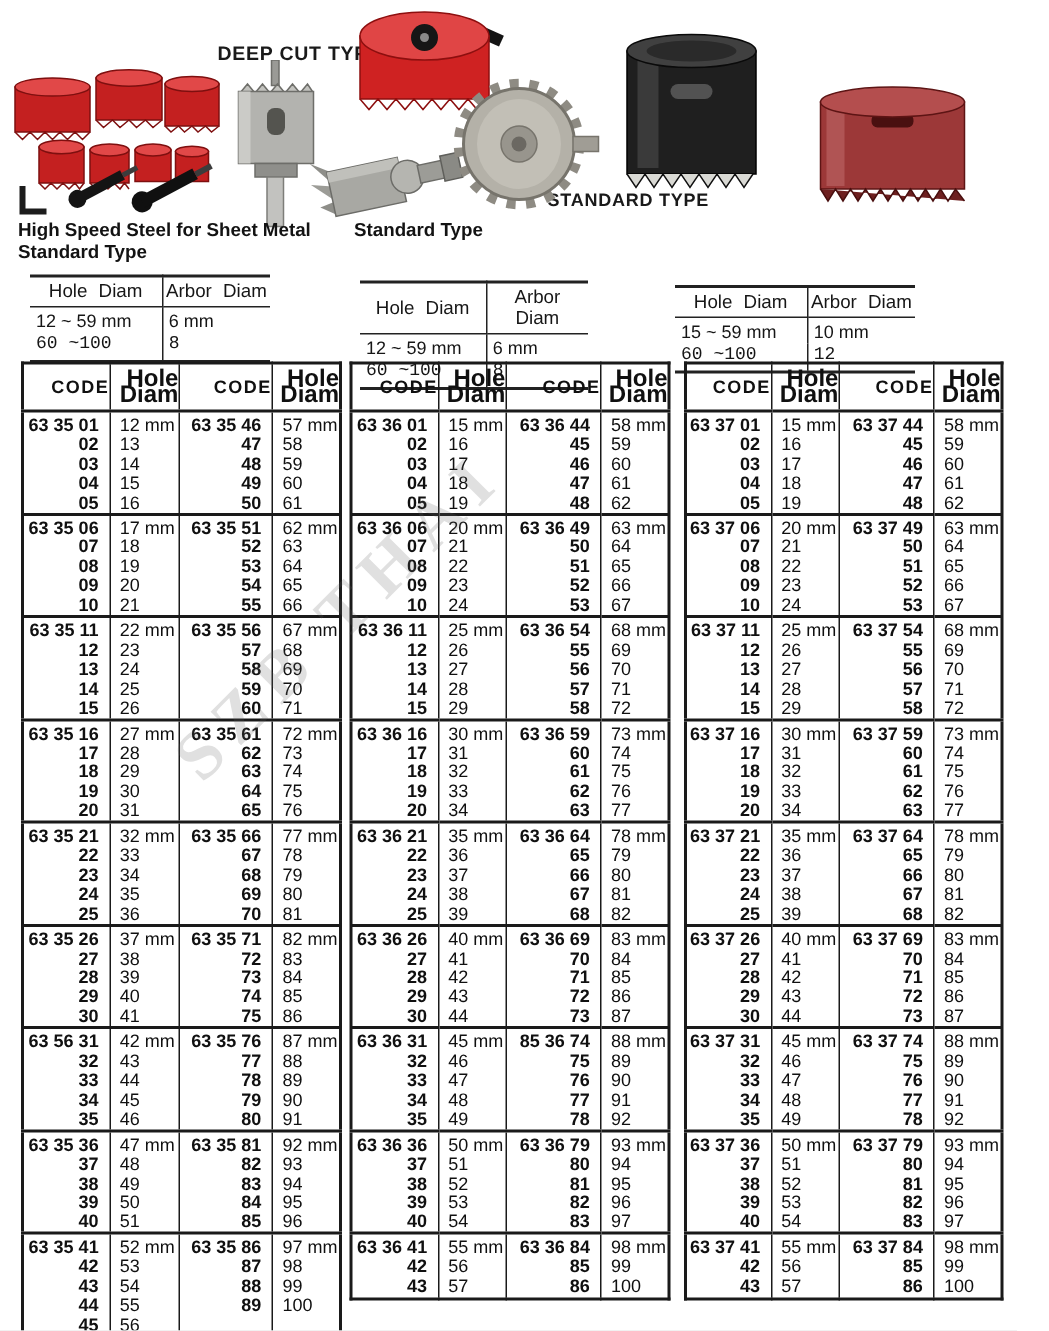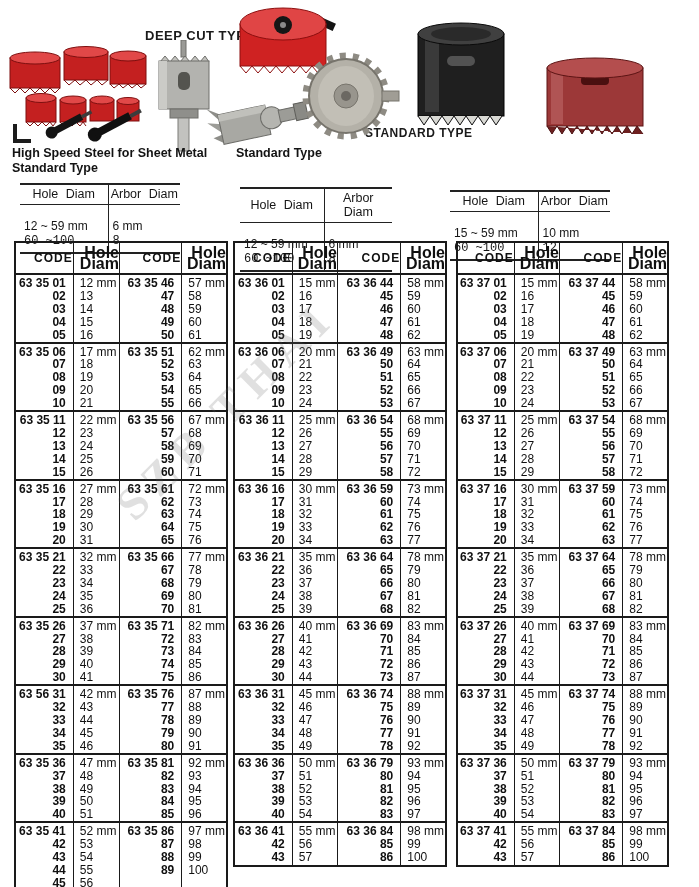--- a/index.html
+++ b/index.html
@@ -27,21 +27,21 @@
     position:absolute; border-collapse:collapse; table-layout:fixed;
     border-top:2px solid #222; border-bottom:2px solid #222;
     font-size:12px; color:#161616;
   }
   table.spec-table th {
     font-weight:normal; text-align:center; padding:2px 2px 3px 2px;
     border-bottom:1.5px solid #222; word-spacing:4px; font-size:12.5px;
   }
   table.spec-table td { padding:0 4px; line-height:15px; white-space:nowrap; }
   table.spec-table th:first-child, table.spec-table td:first-child { border-right:1.5px solid #222; }
-  table.spec-table tbody tr:first-child td { padding-top:14px; }
+  table.spec-table tbody tr:first-child td { padding-top:2px; }
   table.spec-table tbody tr:last-child td { padding-bottom:3px;font-family:Liberation Mono, monospace; }
 
   
   table.code-table {
     position:absolute; top:241px; border-collapse:collapse; table-layout:fixed;
     border:2px solid #1a1a1a; font-size:12px; color:#101010;
   }
   table.code-table th {
     border:1.5px solid #1a1a1a; font-weight:bold; text-align:right;
     height:28px; padding:1px 0; font-size:12px; letter-spacing:1px;
@@ -764,21 +764,21 @@
             <div>35</div>
           </td>
           <td class="diam">
             <div>45 mm</div>
             <div>46</div>
             <div>47</div>
             <div>48</div>
             <div>49</div>
           </td>
           <td class="code">
-            <div>63 36 74</div>
+            <div>85 36 74</div>
             <div>75</div>
             <div>76</div>
             <div>77</div>
             <div>78</div>
           </td>
           <td class="diam">
             <div>88 mm</div>
             <div>89</div>
             <div>90</div>
             <div>91</div>

